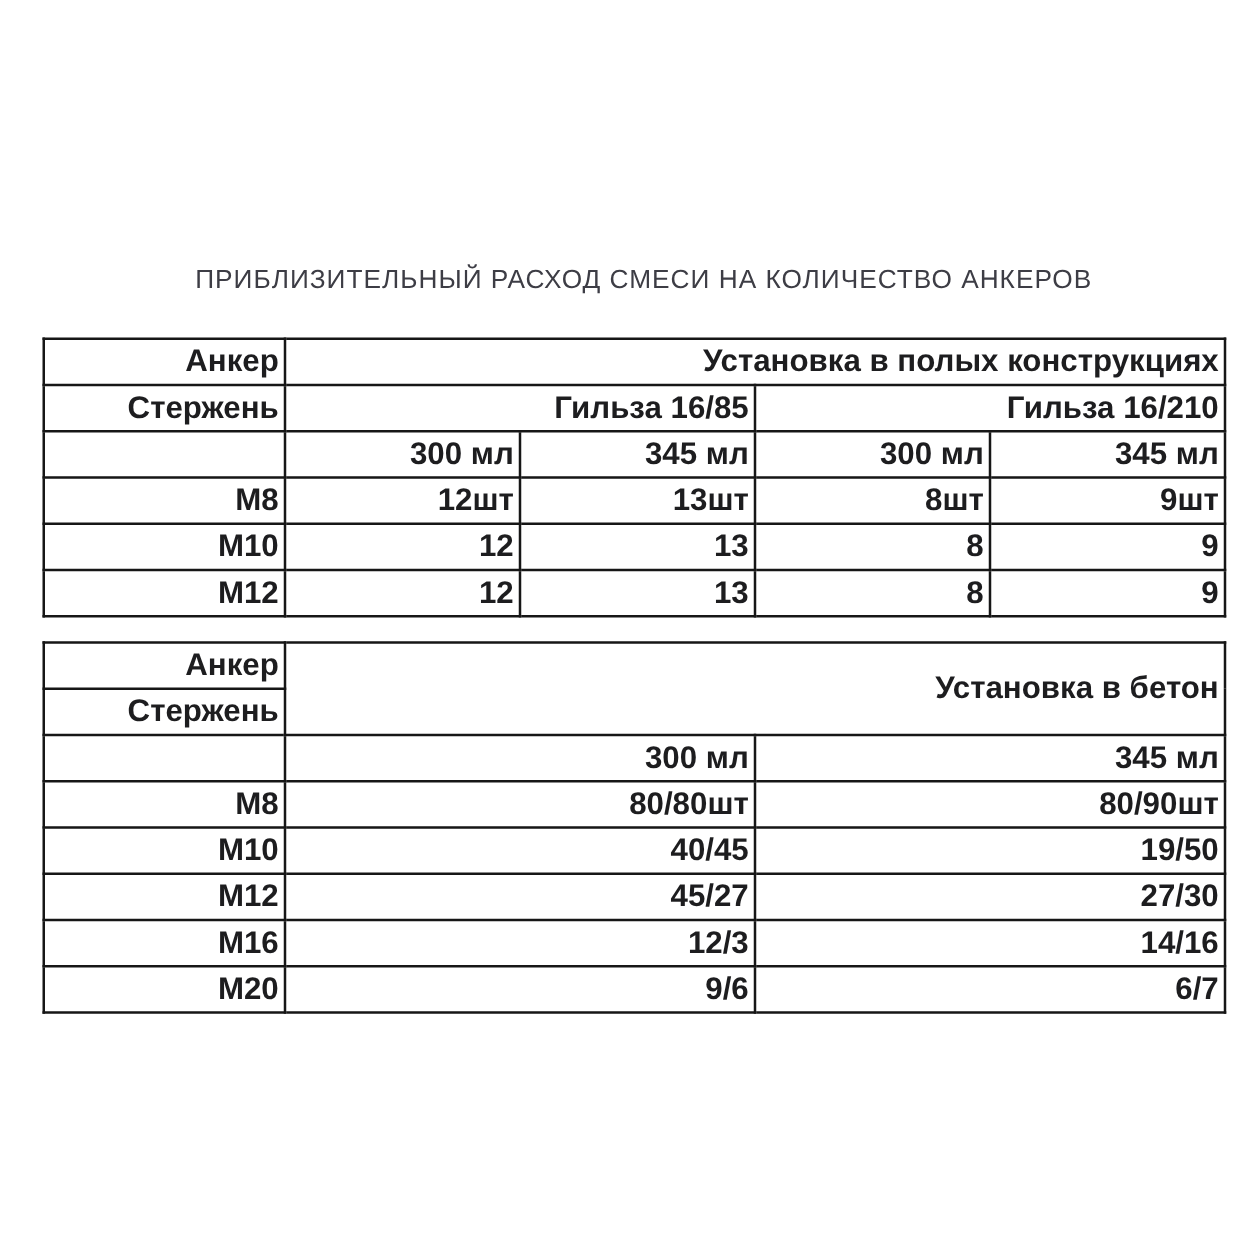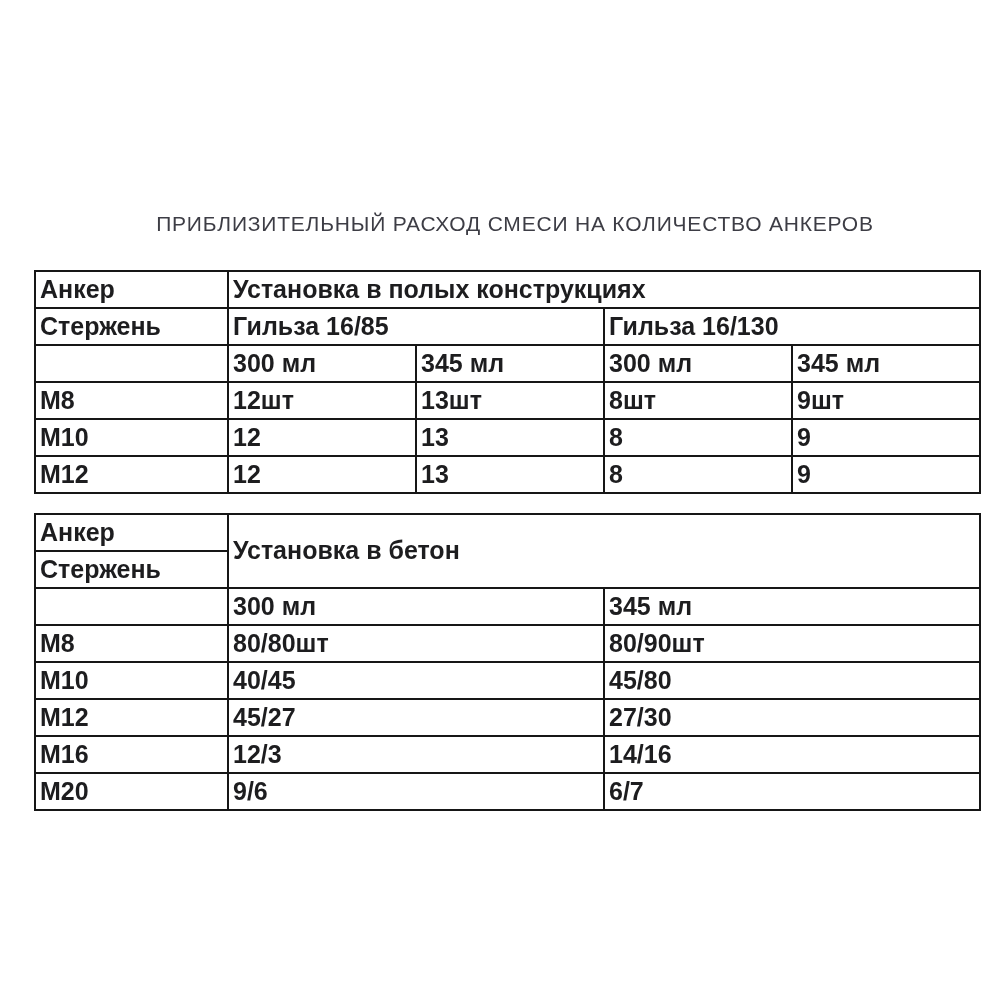--- a/index.html
+++ b/index.html
@@ -28,21 +28,21 @@
     border-collapse: collapse;
     table-layout: fixed;
     color: var(--cell_text, #1d1d1f);
     font-weight: 700;
     font-size: 25px;
   }
   table.tbl td {
     border: 2px solid var(--border, #161616);
     height: 35px;
     padding: 0 4px;
-    text-align: left;
+    text-align: right;
     vertical-align: middle;
     line-height: 1.1;
     overflow: hidden;
     white-space: nowrap;
   }
   .tbl-hollow   { top: 270px; }
   .tbl-concrete { top: 513px; }
   col.c-anchor { width: 193px; }
   
 </style>
@@ -60,21 +60,21 @@
       <col>
   </colgroup>
   <tbody>
     <tr>
       <td>Анкер</td>
       <td colspan="4">Установка в полых конструкциях</td>
     </tr>
     <tr>
       <td>Стержень</td>
       <td colspan="2">Гильза 16/85</td>
-      <td colspan="2">Гильза 16/130</td>
+      <td colspan="2">Гильза 16/210</td>
     </tr>
     <tr>
       <td></td>
       <td>300 мл</td>
       <td>345 мл</td>
       <td>300 мл</td>
       <td>345 мл</td>
     </tr>
     <tr>
       <td>М8</td>
@@ -120,21 +120,21 @@
       <td>345 мл</td>
     </tr>
     <tr>
       <td>М8</td>
       <td>80/80шт</td>
       <td>80/90шт</td>
     </tr>
     <tr>
       <td>М10</td>
       <td>40/45</td>
-      <td>45/80</td>
+      <td>19/50</td>
     </tr>
     <tr>
       <td>М12</td>
       <td>45/27</td>
       <td>27/30</td>
     </tr>
     <tr>
       <td>М16</td>
       <td>12/3</td>
       <td>14/16</td>

